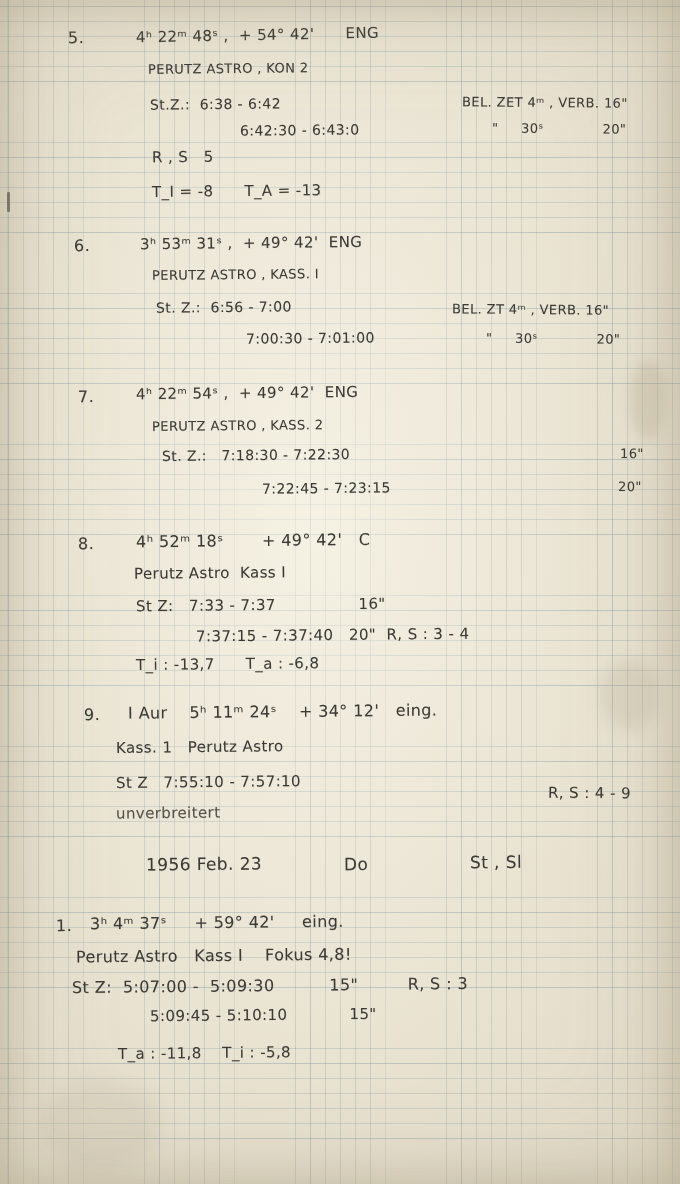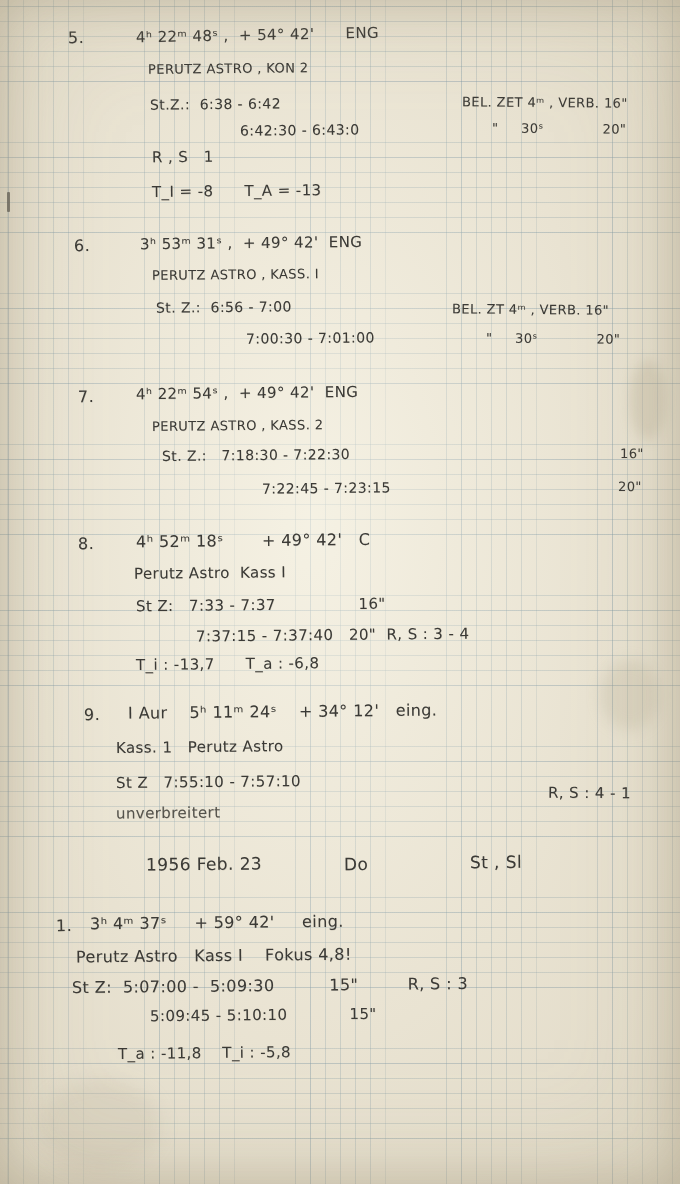--- a/index.html
+++ b/index.html
@@ -104,21 +104,21 @@
   <div class="smudge" style="left:600px; top:660px; width:60px; height:70px; background:rgba(175,163,138,0.22); filter:blur(7px);"></div>
   <div class="smudge" style="left:40px; top:1080px; width:120px; height:90px; background:rgba(180,168,142,0.18); filter:blur(9px);"></div>
 
   <div class="ink">
 
     <div class="hw sz16 sk1" style="left:68px; top:30px;">5.</div>
     <div class="hw sz15 sk1" style="left:136px; top:28px;">4ʰ 22ᵐ 48ˢ ,  + 54° 42'      ENG</div>
     <div class="hw sz13 sk2" style="left:148px; top:62px;">PERUTZ ASTRO , KON 2</div>
     <div class="hw sz14 sk2" style="left:150px; top:97px;">St.Z.:  6:38 - 6:42</div>
     <div class="hw sz14 sk2" style="left:240px; top:123px;">6:42:30 - 6:43:0</div>
-    <div class="hw sz15 sk2" style="left:152px; top:150px;">R , S   1</div>
+    <div class="hw sz15 sk2" style="left:152px; top:150px;">R , S   5</div>
     <div class="hw sz15 sk2" style="left:152px; top:184px;">T_I = -8      T_A = -13</div>
     <div class="hw sz13 sk3" style="left:462px; top:96px;">BEL. ZЕТ 4ᵐ , VERB. 16"</div>
     <div class="hw sz13 sk3" style="left:492px; top:122px;">"     30ˢ             20"</div>
 
     <div class="hw sz16 sk1" style="left:74px; top:238px;">6.</div>
     <div class="hw sz15 sk2" style="left:140px; top:236px;">3ʰ 53ᵐ 31ˢ ,  + 49° 42'  ENG</div>
     <div class="hw sz13 sk2" style="left:152px; top:268px;">PERUTZ ASTRO , KASS. I</div>
     <div class="hw sz14 sk2" style="left:156px; top:300px;">St. Z.:  6:56 - 7:00</div>
     <div class="hw sz14 sk2" style="left:246px; top:331px;">7:00:30 - 7:01:00</div>
     <div class="hw sz13 sk3" style="left:452px; top:303px;">BEL. ZT 4ᵐ , VERB. 16"</div>
@@ -137,21 +137,21 @@
     <div class="hw sz15 sk2" style="left:134px; top:566px;">Perutz Astro  Kass I</div>
     <div class="hw sz15 sk2" style="left:136px; top:598px;">St Z:   7:33 - 7:37                16"</div>
     <div class="hw sz15 sk2" style="left:196px; top:628px;">7:37:15 - 7:37:40   20"  R, S : 3 - 4</div>
     <div class="hw sz15 sk2" style="left:136px; top:657px;">T_i : -13,7      T_a : -6,8</div>
 
     <div class="hw sz16 sk1" style="left:84px; top:707px;">9.</div>
     <div class="hw sz16 sk2" style="left:128px; top:704px;">I Aur    5ʰ 11ᵐ 24ˢ    + 34° 12'   eing.</div>
     <div class="hw sz15 sk2" style="left:116px; top:740px;">Kass. 1   Perutz Astro</div>
     <div class="hw sz15 sk2" style="left:116px; top:775px;">St Z   7:55:10 - 7:57:10</div>
     <div class="hw sz15 sk2 light" style="left:116px; top:806px;">unverbreitert</div>
-    <div class="hw sz15 sk3" style="left:548px; top:786px;">R, S : 4 - 1</div>
+    <div class="hw sz15 sk3" style="left:548px; top:786px;">R, S : 4 - 9</div>
 
     <div class="hw sz17 sk2" style="left:146px; top:856px;">1956 Feb. 23</div>
     <div class="hw sz17 sk2" style="left:344px; top:856px;">Do</div>
     <div class="hw sz17 sk2" style="left:470px; top:854px;">St , Sl</div>
 
     <div class="hw sz16 sk1" style="left:56px; top:918px;">1.</div>
     <div class="hw sz16 sk2" style="left:90px; top:915px;">3ʰ 4ᵐ 37ˢ     + 59° 42'     eing.</div>
     <div class="hw sz16 sk2" style="left:76px; top:948px;">Perutz Astro   Kass I    Fokus 4,8!</div>
     <div class="hw sz16 sk2" style="left:72px; top:978px;">St Z:  5:07:00 -  5:09:30          15"         R, S : 3</div>
     <div class="hw sz15 sk2" style="left:150px; top:1008px;">5:09:45 - 5:10:10            15"</div>

